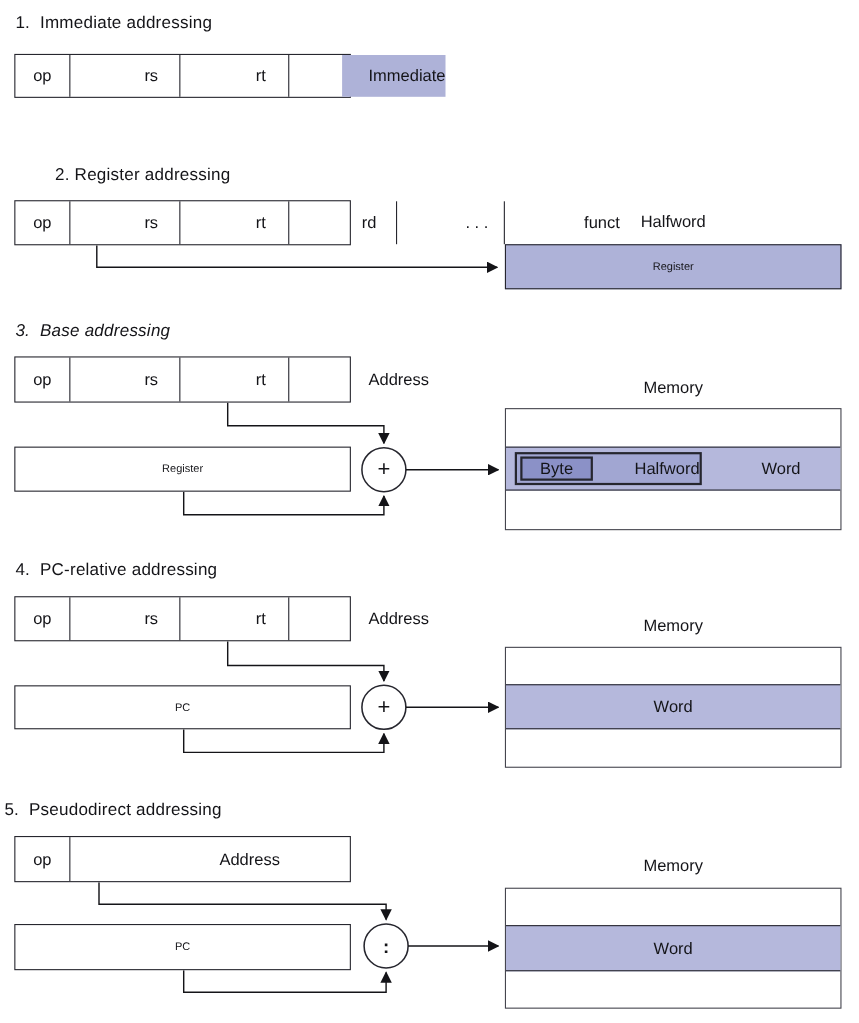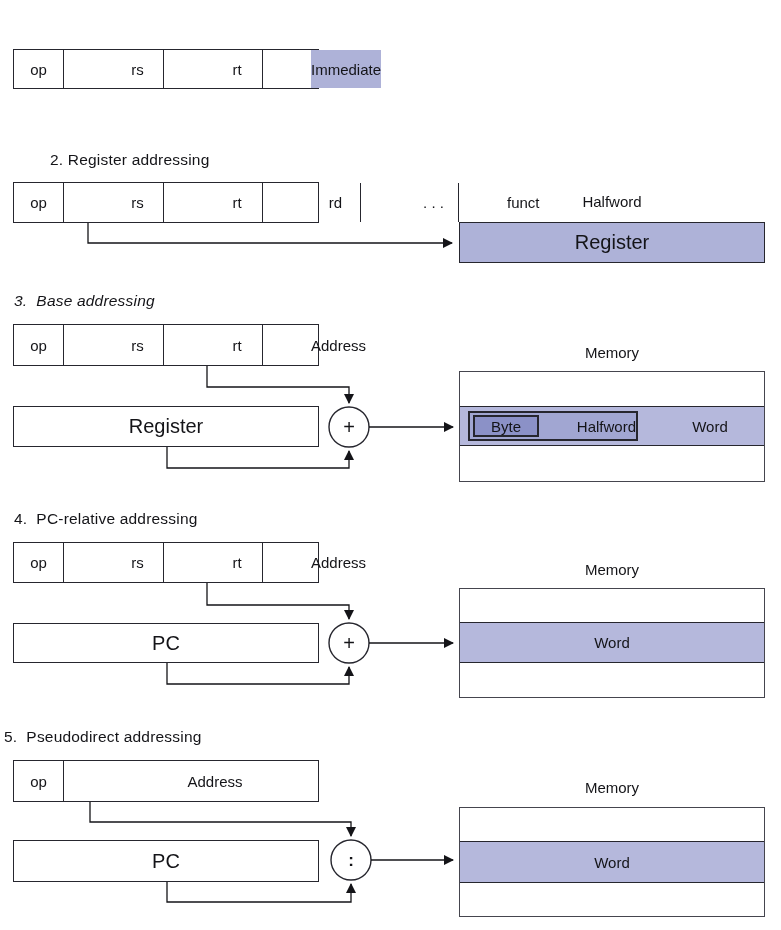--- a/index.html
+++ b/index.html
@@ -13,25 +13,25 @@
   svg.wires{position:absolute;left:0;top:0;z-index:1;}
   .ibox{
     position:absolute;z-index:2;display:flex;box-sizing:border-box;
     border:1px solid #26262e;background:#fff;gap:48px;
   }
   .cell{
     display:flex;align-items:center;justify-content:center;
     border-right:1px solid #26262e;font-size:15px;white-space:pre;
     flex-shrink:0;box-sizing:border-box;
   }
-  .cell:last-child{border-right:none;flex:1;}
+  .cell:last-child{border-right:none;flex:1;padding-left:24px;}
   .cell.shaded{background:var(--shade);}
   .wbox{
     position:absolute;z-index:2;display:flex;align-items:center;justify-content:center;
-    box-sizing:border-box;border:1px solid #26262e;background:#fff;font-size:20px;
+    box-sizing:border-box;border:1px solid #26262e;background:#fff;font-size:10px;
   }
   .wbox.shaded{background:var(--shade);}
   .banklabel{
     position:absolute;z-index:2;font-size:15px;text-align:center;
   }
   .memory{
     position:absolute;z-index:2;box-sizing:border-box;
     border:1px solid #45454e;background:#fff;display:flex;flex-direction:column;
   }
   .memrow{position:relative;box-sizing:border-box;}
@@ -81,20 +81,21 @@
     <path d="M 167 663 V 684 H 349 V 667" fill="none" stroke="#141418" stroke-width="1.3" marker-end="url(#arr)"></path>
     <circle cx="349" cy="643" r="20" fill="#fff" stroke="#26262e" stroke-width="1.4"></circle>
     <path d="M 369 643 H 453" fill="none" stroke="#141418" stroke-width="1.3" marker-end="url(#arr)"></path>
 
     <path d="M 90 802 V 822 H 351 V 836" fill="none" stroke="#141418" stroke-width="1.3" marker-end="url(#arr)"></path>
     <path d="M 167 882 V 902 H 351 V 884" fill="none" stroke="#141418" stroke-width="1.3" marker-end="url(#arr)"></path>
     <circle cx="351" cy="860" r="20" fill="#fff" stroke="#26262e" stroke-width="1.4"></circle>
     <path d="M 371 860 H 453" fill="none" stroke="#141418" stroke-width="1.3" marker-end="url(#arr)"></path>
   </svg>
 
+  <div class="title" style="left:14px;top:12px;">1.  Immediate addressing</div>
   <div class="ibox" style="left:13px;top:49px;width:306px;height:40px;">
     <div class="cell" style="width:50px;">op</div>
     <div class="cell" style="width:52px;">rs</div>
     <div class="cell" style="width:51px;">rt</div>
     <div class="cell shaded">Immediate</div>
   </div>
 
   <div class="title" style="left:14px;top:151px;margin-left:36px;">2. Register addressing</div>
   <div class="ibox" style="left:13px;top:182px;width:306px;height:41px;">
     <div class="cell" style="width:50px;">op</div>

